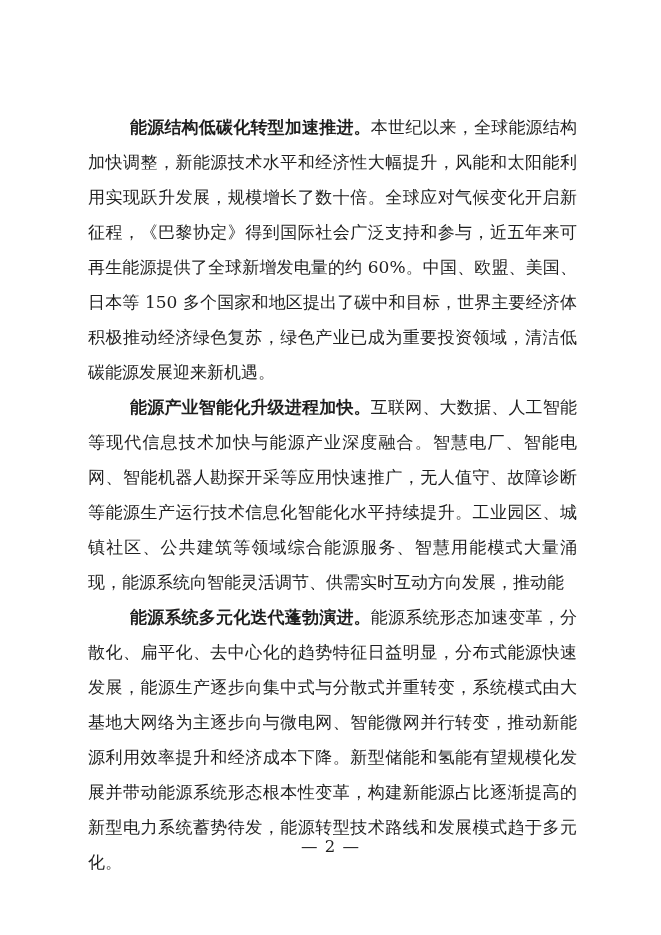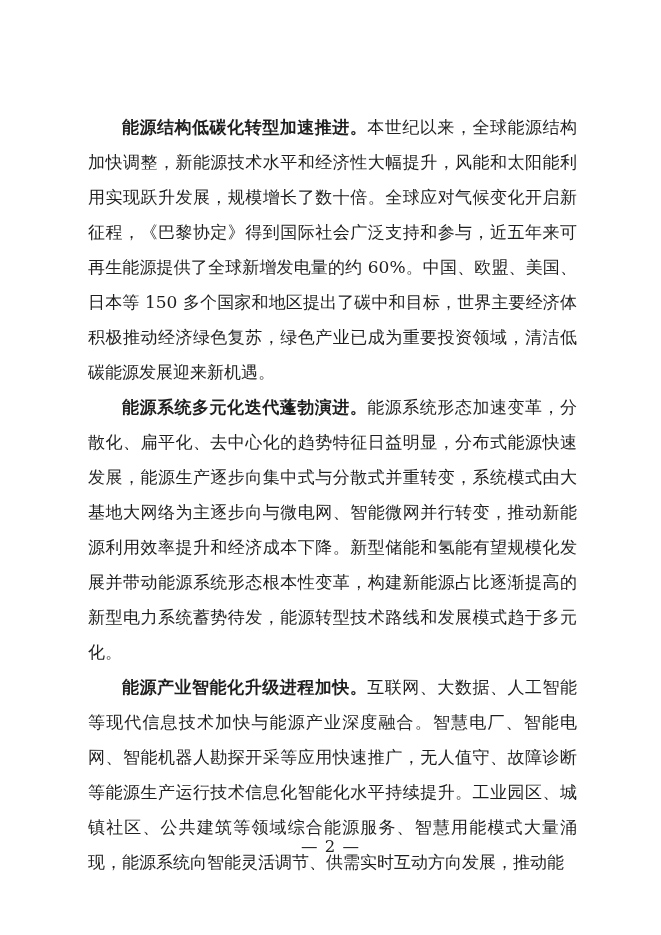--- a/index.html
+++ b/index.html
@@ -27,36 +27,37 @@
     font-size: 17px;
     line-height: 35px;
     color: #1f1f1f;
     text-align: justify;
     text-justify: inter-ideograph;
     text-indent: 2em;
     word-break: break-all;
   }
   .para .lead {
     font-weight: bold;
+    margin-left: 8px;
   }
   .footer {
     position: absolute;
     top: 833px;
     left: 0;
     width: 100%;
     text-align: center;
     font-size: 16.5px;
     line-height: 28px;
     color: #1f1f1f;
     letter-spacing: 1px;
   }
 </style>
 </head>
 <body>
 
 <div class="page">
   <div class="content">
     <p class="para"><span class="lead">能源结构低碳化转型加速推进。</span><span>本世纪以来，全球能源结构加快调整，新能源技术水平和经济性大幅提升，风能和太阳能利用实现跃升发展，规模增长了数十倍。全球应对气候变化开启新征程，《巴黎协定》得到国际社会广泛支持和参与，近五年来可再生能源提供了全球新增发电量的约 60%。中国、欧盟、美国、日本等 150 多个国家和地区提出了碳中和目标，世界主要经济体积极推动经济绿色复苏，绿色产业已成为重要投资领域，清洁低碳能源发展迎来新机遇。</span></p>
+    <p class="para"><span class="lead">能源产业智能化升级进程加快。</span><span>互联网、大数据、人工智能等现代信息技术加快与能源产业深度融合。智慧电厂、智能电网、智能机器人勘探开采等应用快速推广，无人值守、故障诊断等能源生产运行技术信息化智能化水平持续提升。工业园区、城镇社区、公共建筑等领域综合能源服务、智慧用能模式大量涌现，能源系统向智能灵活调节、供需实时互动方向发展，推动能</span></p>
     <p class="para"><span class="lead">能源系统多元化迭代蓬勃演进。</span><span>能源系统形态加速变革，分散化、扁平化、去中心化的趋势特征日益明显，分布式能源快速发展，能源生产逐步向集中式与分散式并重转变，系统模式由大基地大网络为主逐步向与微电网、智能微网并行转变，推动新能源利用效率提升和经济成本下降。新型储能和氢能有望规模化发展并带动能源系统形态根本性变革，构建新能源占比逐渐提高的新型电力系统蓄势待发，能源转型技术路线和发展模式趋于多元化。</span></p>
-    <p class="para"><span class="lead">能源产业智能化升级进程加快。</span><span>互联网、大数据、人工智能等现代信息技术加快与能源产业深度融合。智慧电厂、智能电网、智能机器人勘探开采等应用快速推广，无人值守、故障诊断等能源生产运行技术信息化智能化水平持续提升。工业园区、城镇社区、公共建筑等领域综合能源服务、智慧用能模式大量涌现，能源系统向智能灵活调节、供需实时互动方向发展，推动能</span></p>
   </div>
   <div class="footer">— 2 —</div>
 </div>
 
 </body></html>

